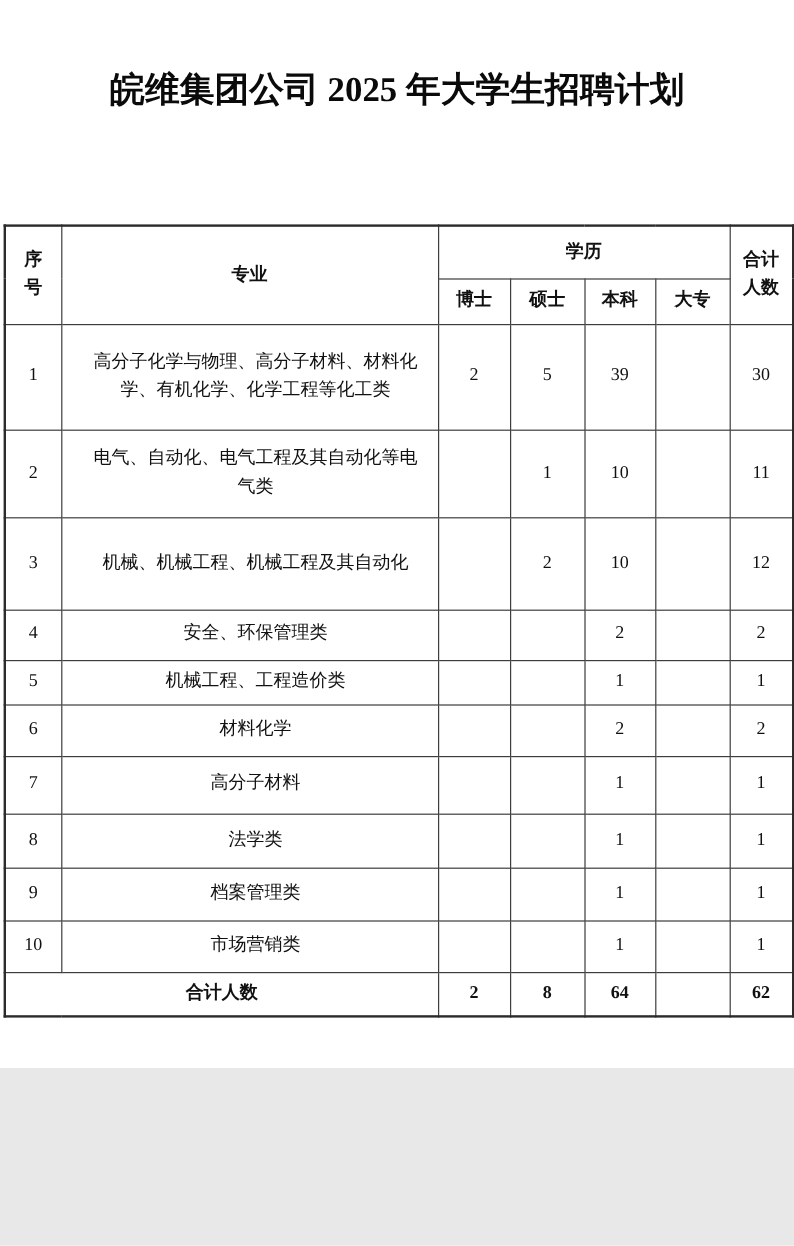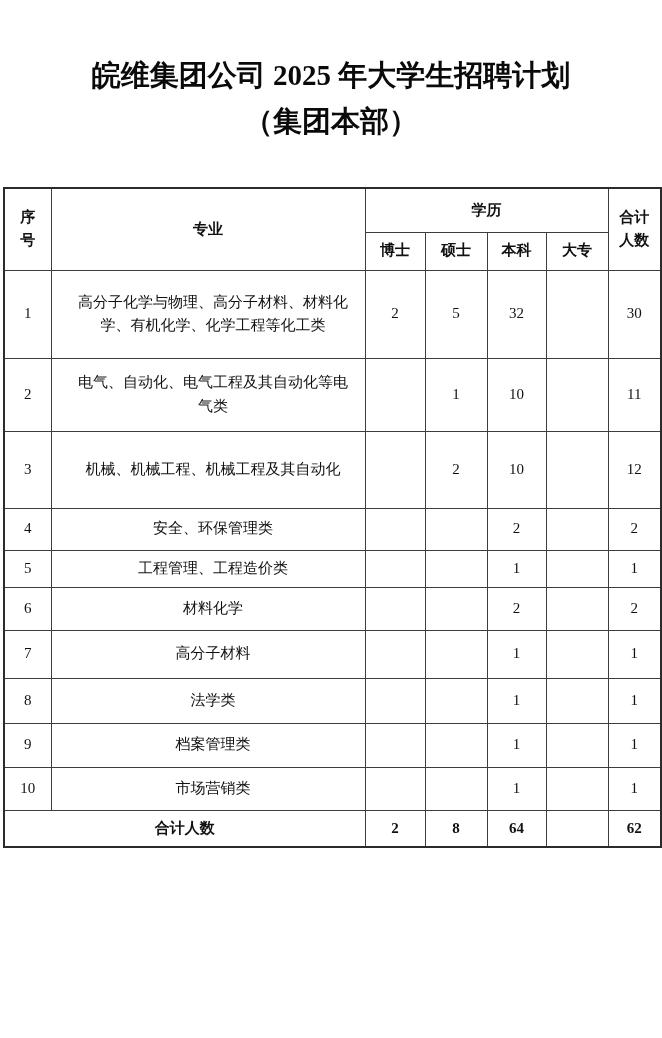--- a/index.html
+++ b/index.html
@@ -1,21 +1,21 @@
 <!DOCTYPE html>
 <html><head>
 <meta charset="utf-8">
 <style>
   * { margin: 0; padding: 0; box-sizing: border-box; }
   html, body { background: #e8e8e8; }
   body { font-family: "Liberation Serif", "DejaVu Serif", serif; }
   .page {
     position: relative;
     width: 662px;
-    height: 1038px;
+    height: 890px;
     margin: 0 auto;
     background: #ffffff;
     color: #000000;
     overflow: hidden;
   }
   .title-block {
     padding-top: 52px;
     text-align: center;
     font-weight: bold;
     font-size: 29px;
@@ -69,21 +69,20 @@
   tr.footer-row td { height: 37px; font-weight: bold; }
   tr.footer-row td.footer-label { text-align: center; }
 </style>
 </head>
 <body>
 
 <div class="page">
 
   <div class="title-block">
     <span class="title-line">皖维集团公司 2025 年大学生招聘计划</span>
-    <span class="title-line">（集团本部）</span>
   </div>
 
   <table class="plan">
     <colgroup>
       <col class="col-seq">
       <col class="col-major">
       <col class="col-phd">
       <col class="col-master">
       <col class="col-bach">
       <col class="col-assoc">
@@ -103,21 +102,21 @@
         <th>大专</th>
       </tr>
     </thead>
     <tbody>
 
     <tr class="data-row row-0">
           <td>1</td>
           <td class="major">高分子化学与物理、高分子材料、材料化学、有机化学、化学工程等化工类</td>
           <td>2</td>
           <td>5</td>
-          <td>32</td>
+          <td>39</td>
           <td></td>
           <td>30</td>
         </tr>
         <tr class="data-row row-1">
           <td>2</td>
           <td class="major">电气、自动化、电气工程及其自动化等电气类</td>
           <td></td>
           <td>1</td>
           <td>10</td>
           <td></td>
@@ -136,21 +135,21 @@
           <td>4</td>
           <td class="major">安全、环保管理类</td>
           <td></td>
           <td></td>
           <td>2</td>
           <td></td>
           <td>2</td>
         </tr>
         <tr class="data-row row-4">
           <td>5</td>
-          <td class="major">工程管理、工程造价类</td>
+          <td class="major">机械工程、工程造价类</td>
           <td></td>
           <td></td>
           <td>1</td>
           <td></td>
           <td>1</td>
         </tr>
         <tr class="data-row row-5">
           <td>6</td>
           <td class="major">材料化学</td>
           <td></td>

